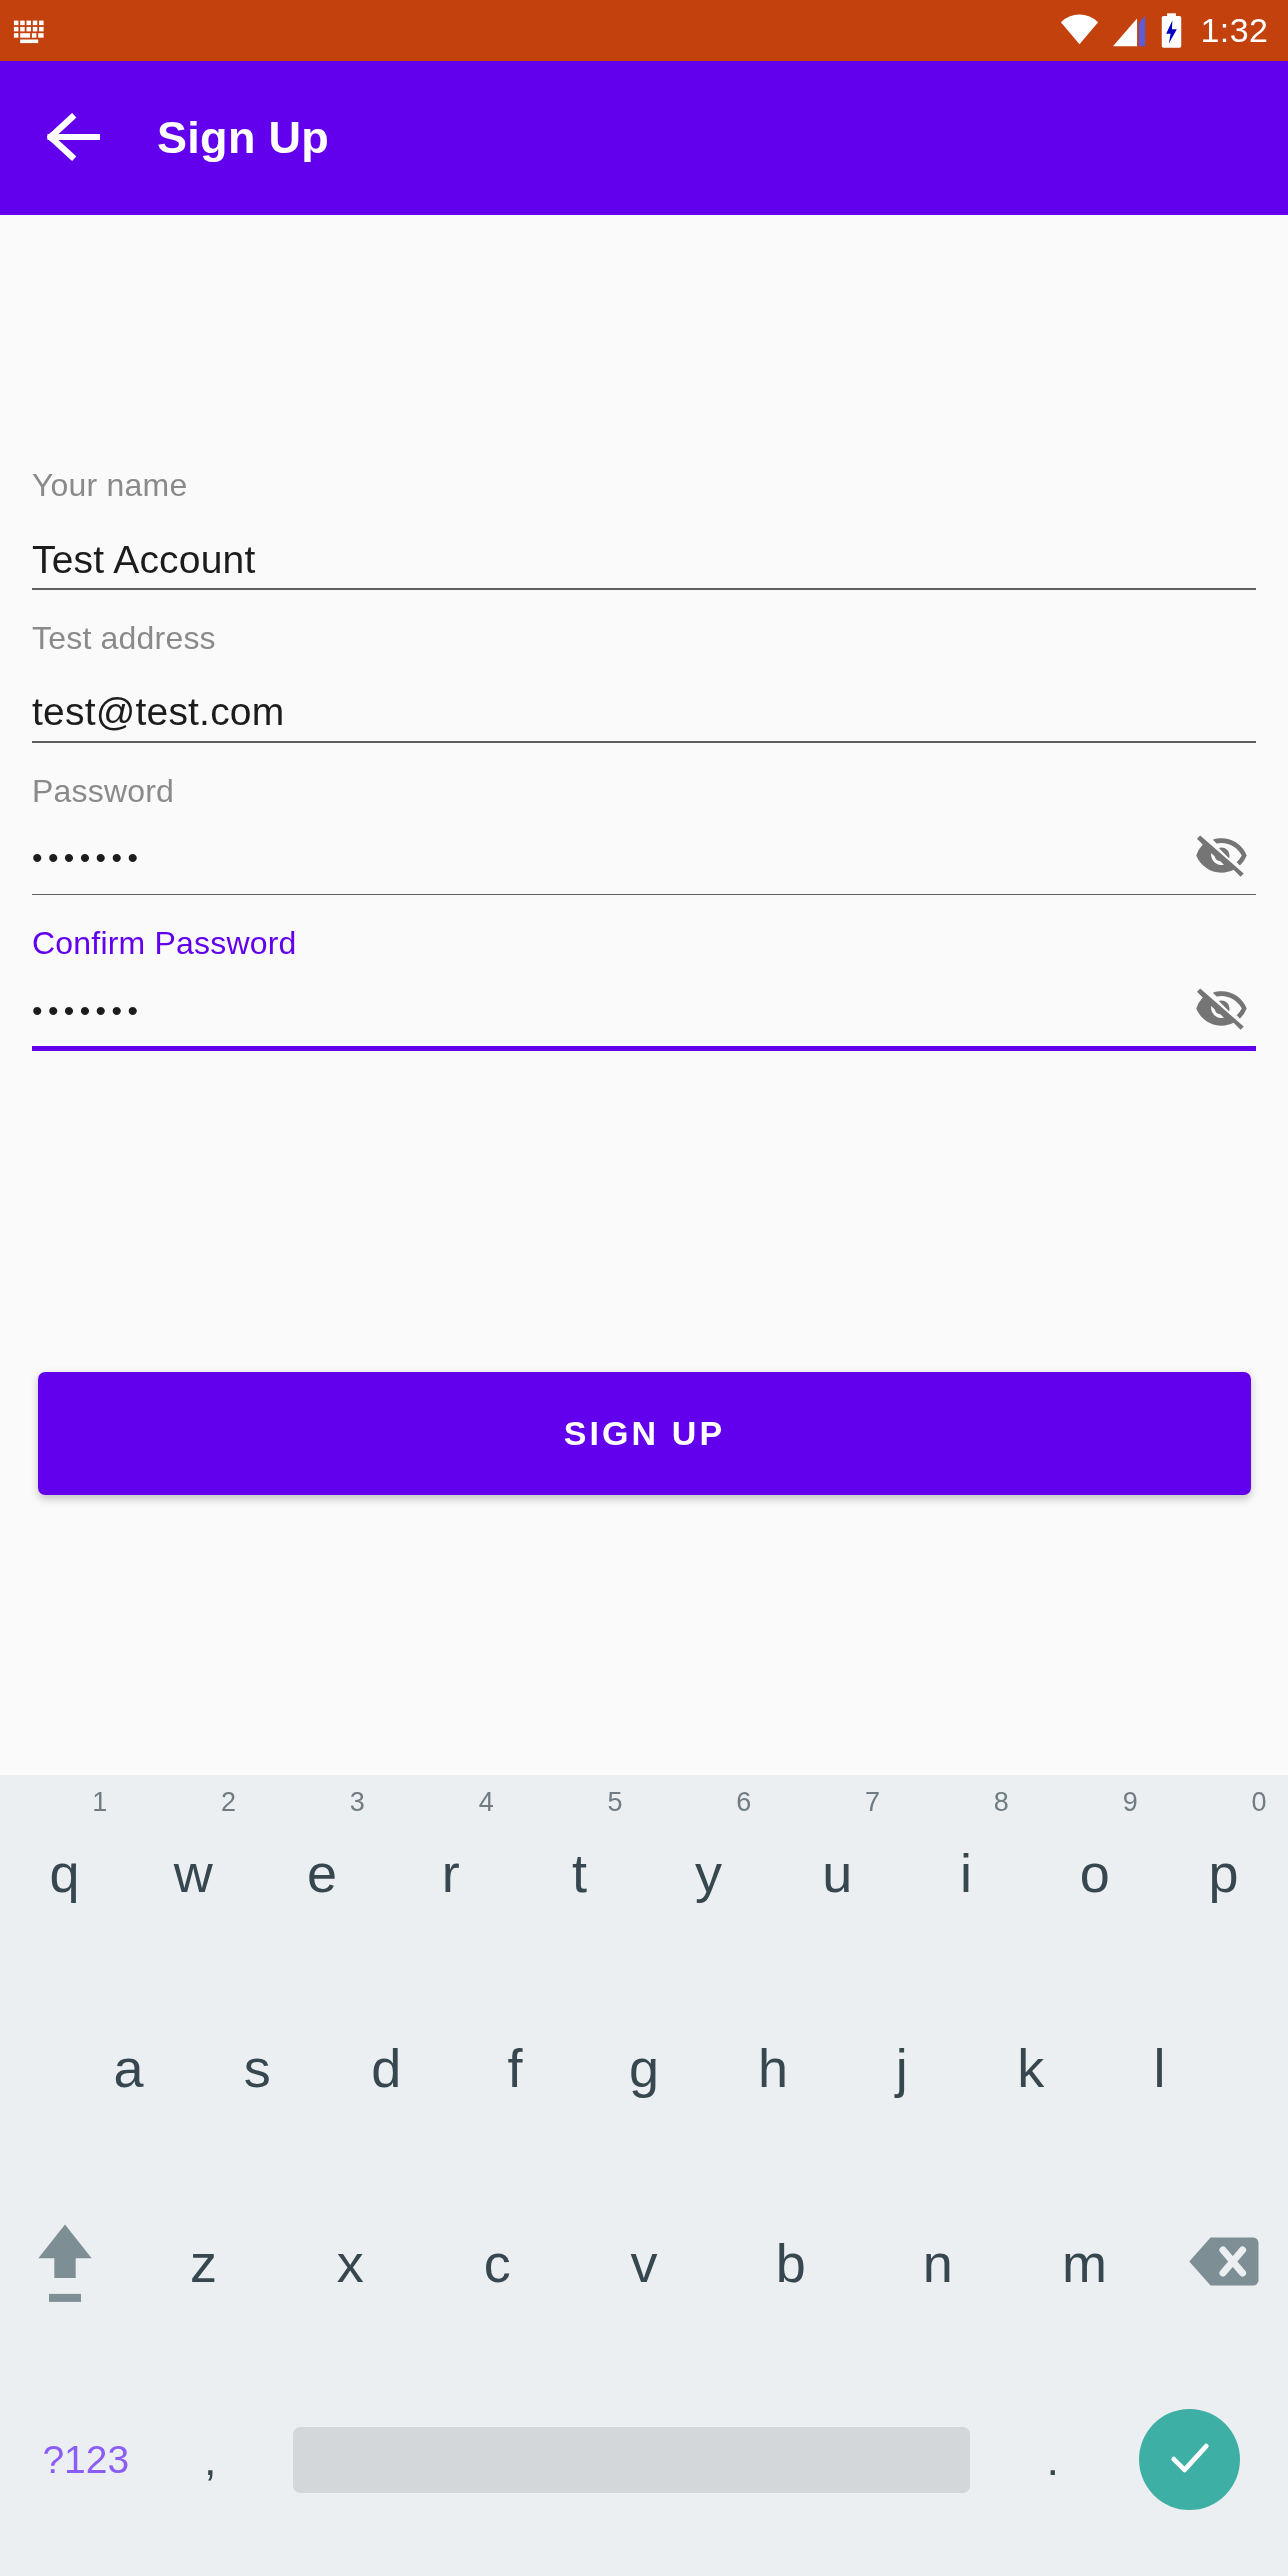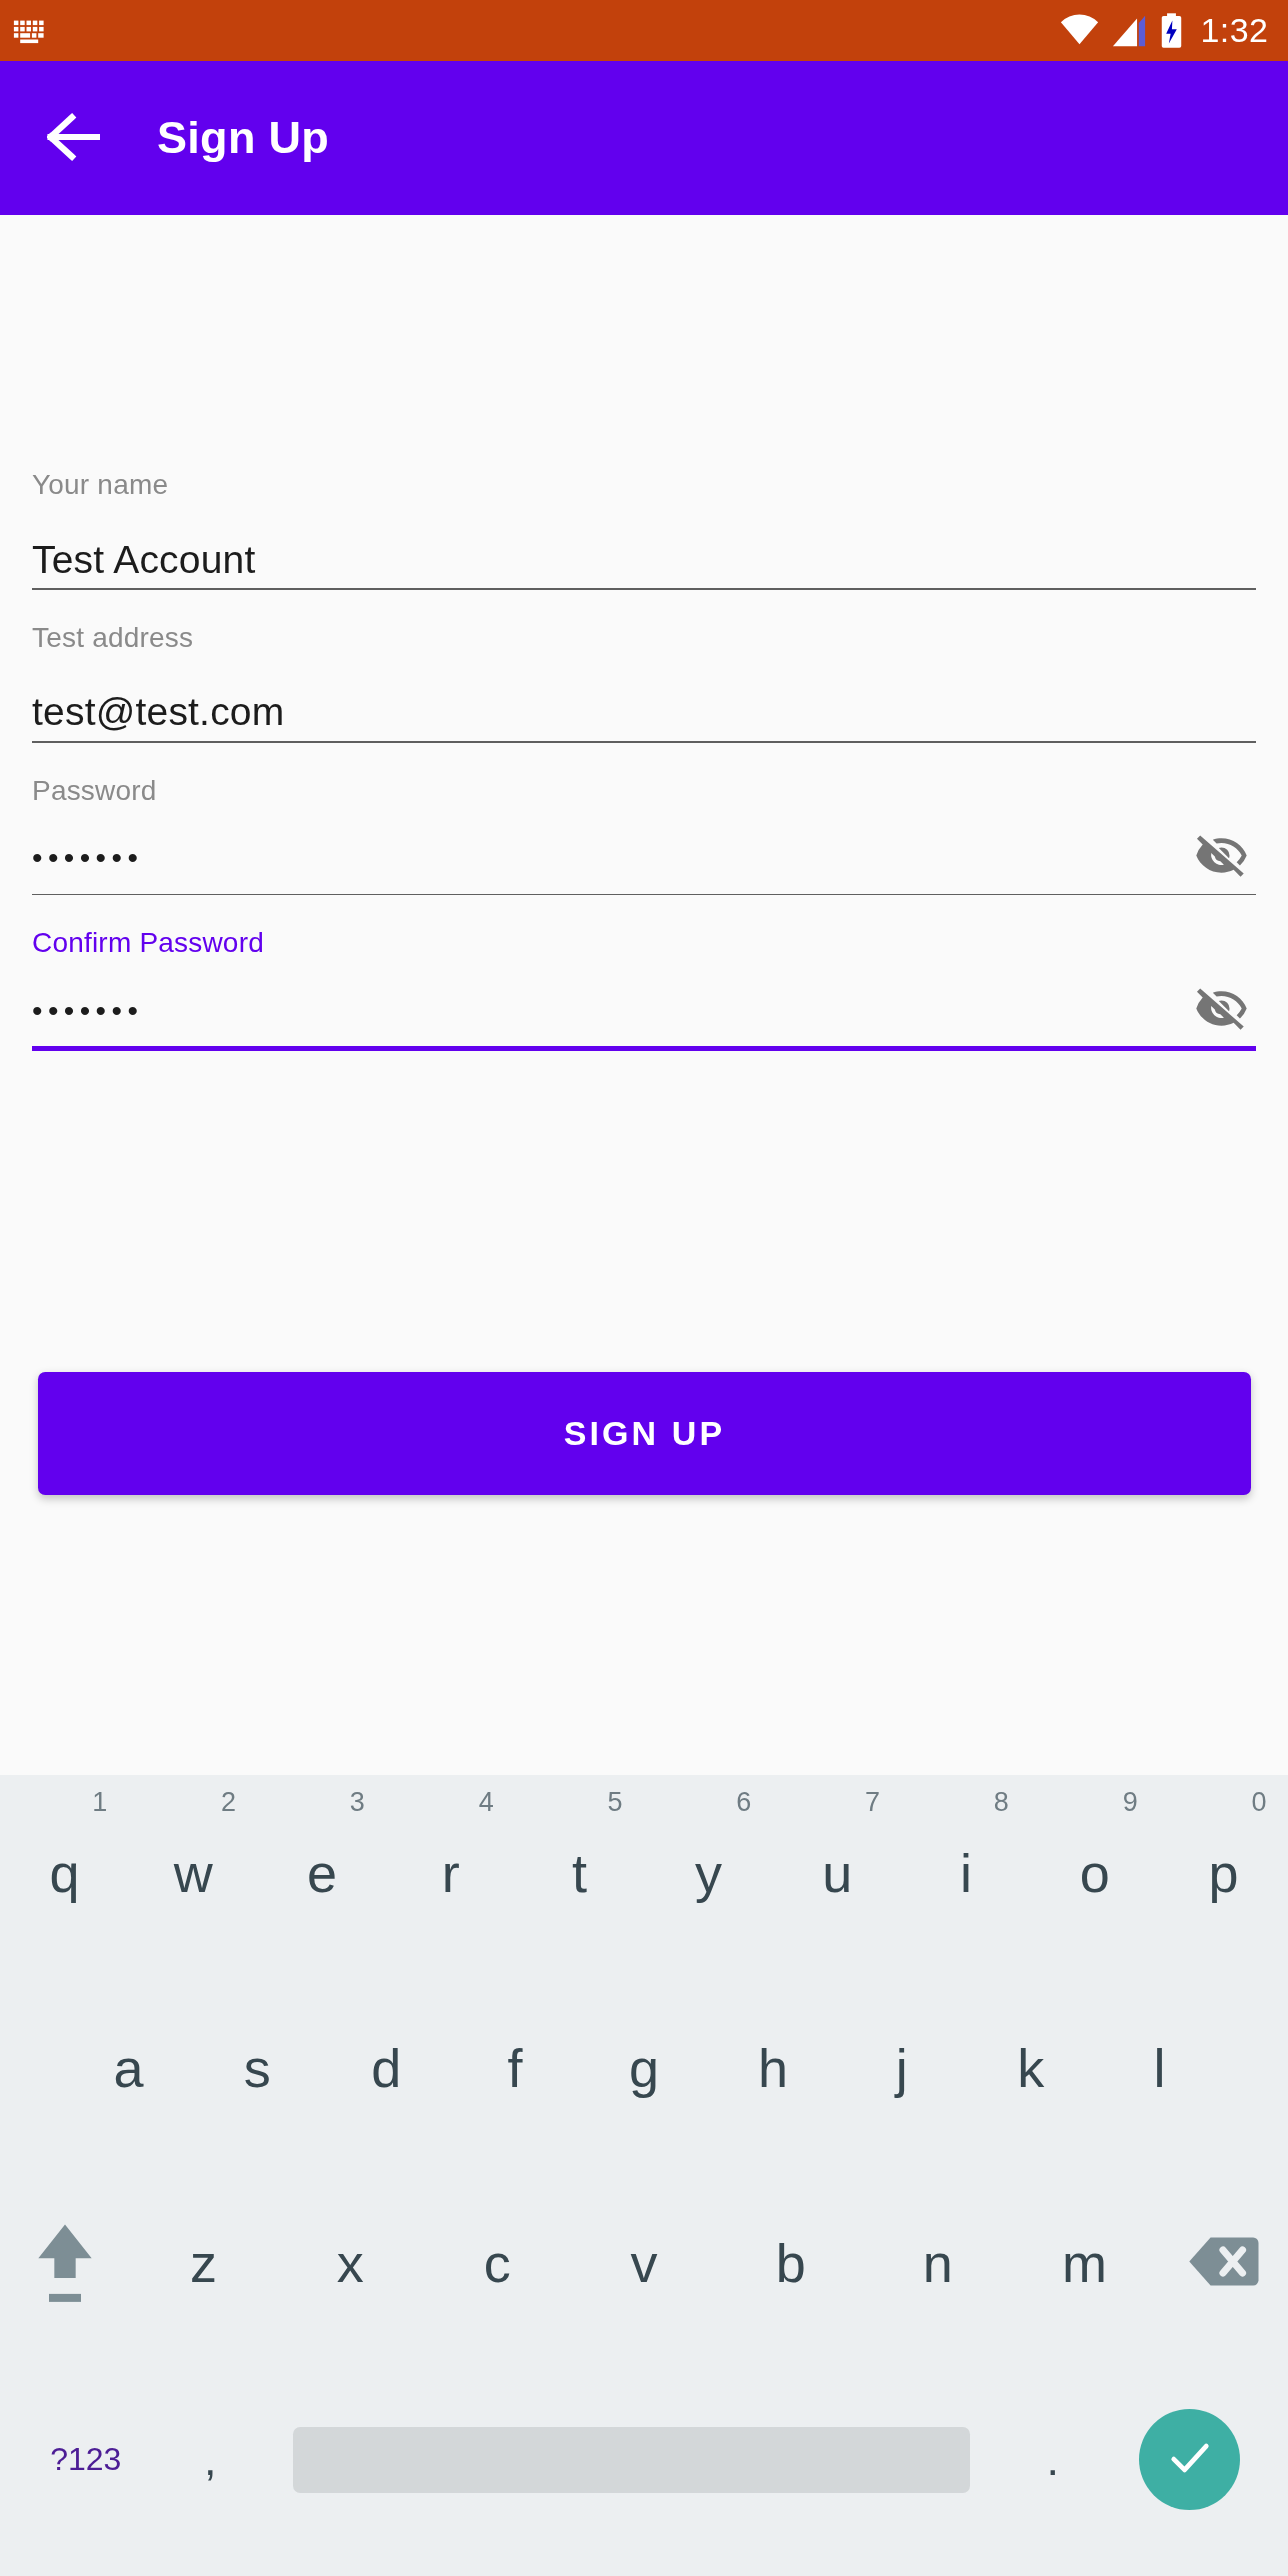--- a/index.html
+++ b/index.html
@@ -89,21 +89,21 @@
     top: 253px;
     left: 32px;
     width: 1224px;
   }
 
   .field {
     position: relative;
     margin-bottom: 31px;
   }
   .field-label {
-    font-size: 28px;
+    font-size: 32px;
     color: #8a8a8a;
     line-height: 34px;
     letter-spacing: 0.2px;
     height: 38px;
   }
   .field-label.focused { color: #6200ee; }
 
   .field-input-row {
     position: relative;
     display: flex;
@@ -220,22 +220,22 @@
     padding: 0 14.3px;
   }
   .key-sym {
     flex: 0 0 143px;
     display: flex;
     align-items: center;
     justify-content: center;
     cursor: pointer;
   }
   .key-sym-label {
-    font-size: 32px;
-    color: #4c1d95;
+    font-size: 39px;
+    color: #8b5cf6;
   }
   .key-comma, .key-period {
     flex: 0 0 106px;
     display: flex;
     align-items: center;
     justify-content: center;
     cursor: pointer;
   }
   .key-punct-label {
     font-size: 45px;

